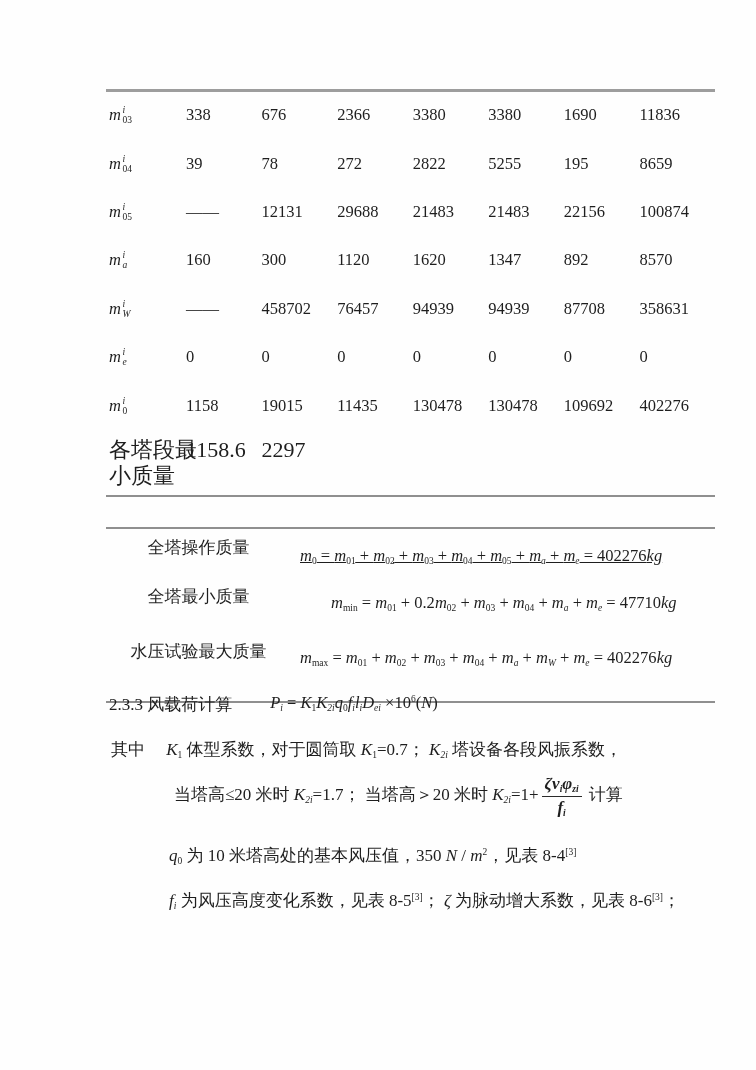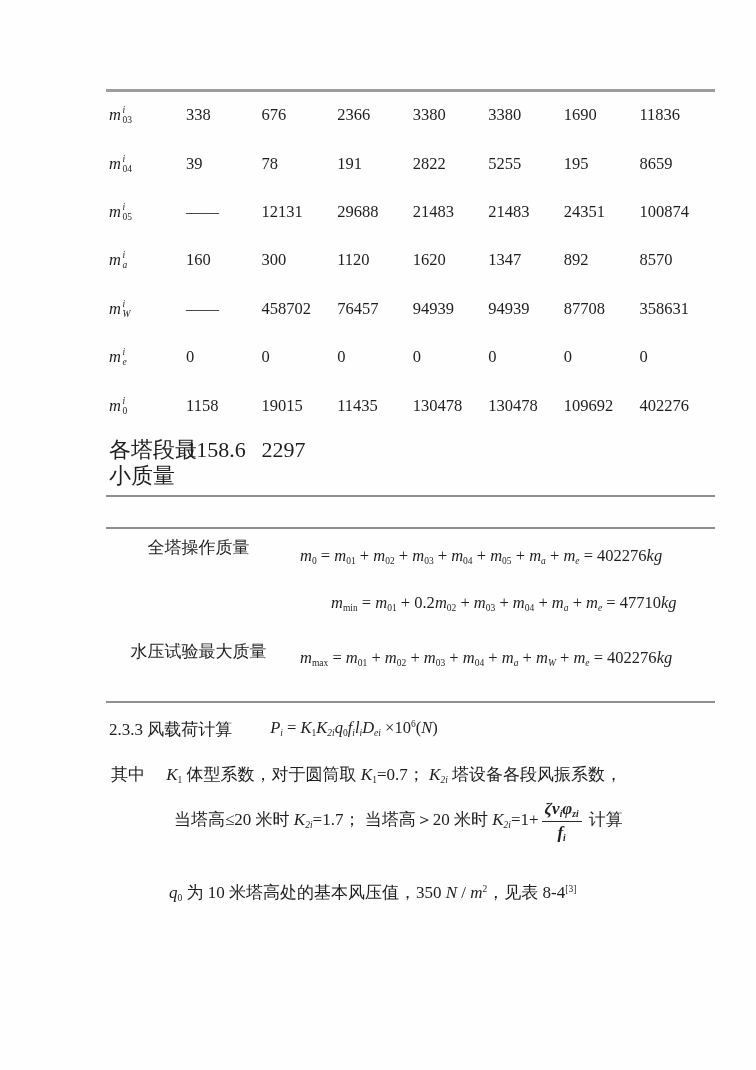--- a/index.html
+++ b/index.html
@@ -34,30 +34,30 @@
     display:grid; grid-template-columns:80px repeat(7,1fr);
     height:64px; align-items:start; padding-top:7px; font-size:22px;
   }
   .sumlabel { line-height:26px; padding-left:3px; white-space:nowrap; }
 
   
   .mass-block { position:absolute; left:106px; top:528px; width:609px; height:199px; }
   .mlabel { position:absolute; width:185px; text-align:center; font-size:17px; white-space:nowrap; }
   .ml1 { top:8px; }  .ml2 { top:57px; }  .ml3 { top:112px; }
   .mformula { position:absolute; left:194px; font-size:16.5px; white-space:nowrap; }
-  .mf1 { top:18px; } .mf2 { top:65px;margin-left:31px; } .mf3 { top:120px; }
-
-  
-  .wind-block { position:absolute; left:106px; top:702px; width:630px; height:368px; font-size:17px; }
+  .mf1 { top:18px;text-decoration:underline; } .mf2 { top:65px;margin-left:31px; } .mf3 { top:120px; }
+
+  
+  .wind-block { position:absolute; left:106px; top:677px; width:630px; height:368px; font-size:17px; }
   .wheading { position:absolute; top:16px; left:3px; display:flex; align-items:flex-start; white-space:nowrap; }
   .hf { margin-left:38px; font-size:16.5px; }
   .wline { position:absolute; white-space:nowrap; line-height:1.5; }
   .wl1 { top:60px; left:5px; }
   .wl2 { top:97px; left:68px; }
-  .wl3 { top:166px; left:63px;margin-top:12px; }
+  .wl3 { top:166px; left:63px; }
   .wl4 { top:211px; left:63px; }
 
   
   i { font-style:italic; }
   sub { font-size:9.5px; vertical-align:-3px; }
   sup { font-size:9.5px; vertical-align:6px; }
   sub.it { font-style:italic; }
   .frac { display:inline-block; vertical-align:middle; text-align:center; margin:0 3px; line-height:1.15;font-weight:bold; }
   .fnum { display:block; padding:0 3px 1px; }
   .fden { display:block; border-top:1.3px solid #2a2a2a; padding:1px 3px 0; }
@@ -89,40 +89,40 @@
       <div class="trow">
         <div class="tlabel">
           <i>m</i>
           <span class="stack">
             <span class="s-sup">i</span>
             <span class="s-sub">04</span>
           </span>
         </div>
         <div class="tcell">39</div>
         <div class="tcell">78</div>
-        <div class="tcell">191</div>
+        <div class="tcell">272</div>
         <div class="tcell">2822</div>
         <div class="tcell">5255</div>
         <div class="tcell">195</div>
         <div class="tcell">8659</div>
       </div>
       <div class="trow">
         <div class="tlabel">
           <i>m</i>
           <span class="stack">
             <span class="s-sup">i</span>
             <span class="s-sub">05</span>
           </span>
         </div>
         <div class="tcell">——</div>
         <div class="tcell">12131</div>
         <div class="tcell">29688</div>
         <div class="tcell">21483</div>
         <div class="tcell">21483</div>
-        <div class="tcell">24351</div>
+        <div class="tcell">22156</div>
         <div class="tcell">100874</div>
       </div>
       <div class="trow">
         <div class="tlabel">
           <i>m</i>
           <span class="stack">
             <span class="s-sup">i</span>
             <span class="s-sub it">a</span>
           </span>
         </div>
@@ -188,30 +188,32 @@
         <div class="tcell">2297</div>
       </div>
     </div>
 
   <div class="rule rule-t-bottom"></div>
   <div class="rule rule-m-top"></div>
 
   <div class="mass-block">
     <div class="mlabel ml1">全塔操作质量</div>
     <div class="mformula mf1"><i>m</i><sub>0</sub> = <i>m</i><sub>01</sub> + <i>m</i><sub>02</sub> + <i>m</i><sub>03</sub> + <i>m</i><sub>04</sub> + <i>m</i><sub>05</sub> + <i>m</i><sub class="it">a</sub> + <i>m</i><sub class="it">e</sub> = 402276<i>kg</i></div>
+    <div class="mlabel ml2">全塔最小质量</div>
     <div class="mformula mf2"><i>m</i><sub>min</sub> = <i>m</i><sub>01</sub> + 0.2<i>m</i><sub>02</sub> + <i>m</i><sub>03</sub> + <i>m</i><sub>04</sub> + <i>m</i><sub class="it">a</sub> + <i>m</i><sub class="it">e</sub> = 47710<i>kg</i></div>
     <div class="mlabel ml3">水压试验最大质量</div>
     <div class="mformula mf3"><i>m</i><sub>max</sub> = <i>m</i><sub>01</sub> + <i>m</i><sub>02</sub> + <i>m</i><sub>03</sub> + <i>m</i><sub>04</sub> + <i>m</i><sub class="it">a</sub> + <i>m</i><sub class="it">W</sub> + <i>m</i><sub class="it">e</sub> = 402276<i>kg</i></div>
   </div>
 
   <div class="rule rule-m-bottom"></div>
 
   <div class="wind-block">
     <div class="wheading">
       <span>2.3.3 风载荷计算</span>
       <span class="hf"><i>P</i><sub class="it">i</sub> = <i>K</i><sub>1</sub><i>K</i><sub class="it">2i</sub><i>q</i><sub>0</sub><i>f</i><sub class="it">i</sub><i>l</i><sub class="it">i</sub><i>D</i><sub class="it">ei</sub> ×10<sup>6</sup>(<i>N</i>)</span>
     </div>
     <div class="wline wl1">其中　 <i>K</i><sub>1</sub> 体型系数，对于圆筒取 <i>K</i><sub>1</sub>=0.7； <i>K</i><sub class="it">2i</sub> 塔设备各段风振系数，</div>
     <div class="wline wl2">当塔高≤20 米时 <i>K</i><sub class="it">2i</sub>=1.7； 当塔高＞20 米时 <i>K</i><sub class="it">2i</sub>=1+<span class="frac"><span class="fnum"><i>ζ</i><i>v</i><sub class="it">i</sub><i>φ</i><sub class="it">zi</sub></span><span class="fden"><i>f</i><sub class="it">i</sub></span></span> 计算</div>
     <div class="wline wl3"><i>q</i><sub>0</sub> 为 10 米塔高处的基本风压值，350 <i>N</i> / <i>m</i><sup>2</sup>，见表 8-4<sup>[3]</sup></div>
+    <div class="wline wl4"><i>f</i><sub class="it">i</sub> 为风压高度变化系数，见表 8-5<sup>[3]</sup>； <i>ζ</i> 为脉动增大系数，见表 8-6<sup>[3]</sup>；</div>
   </div>
 
 </div>
 
 </body></html>

